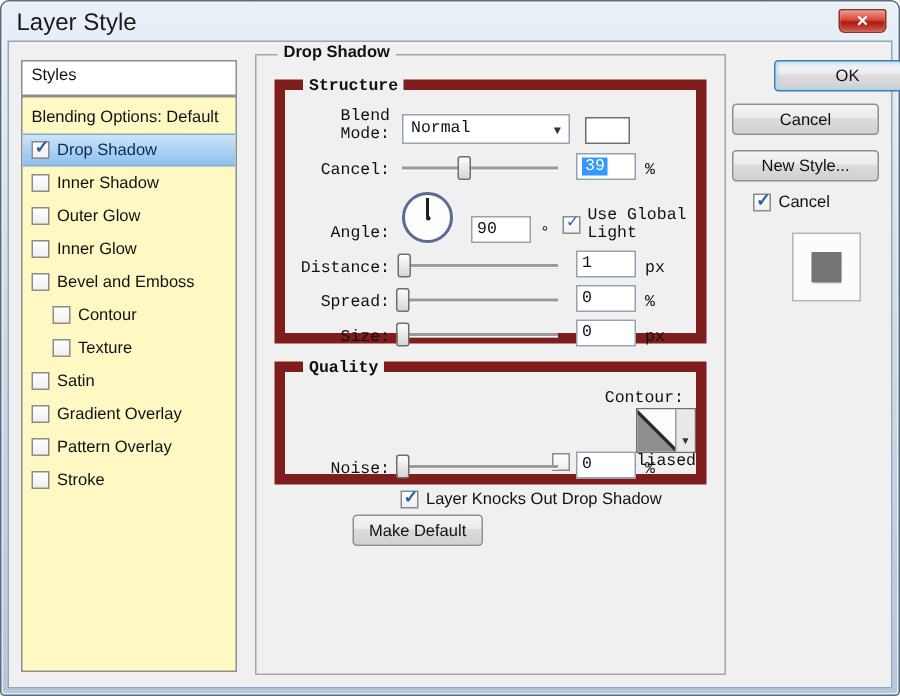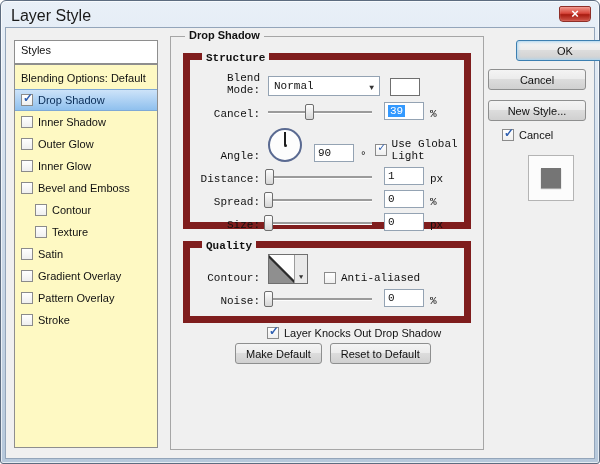--- a/index.html
+++ b/index.html
@@ -50,25 +50,25 @@
     display:flex;align-items:center;justify-content:center;position:relative;
   }
   .check-glyph{display:none;font-size:12px;font-weight:bold;color:var(--check-blue,#2f5fb0);line-height:10px;transform:translate(1px,-2px);}
   .checkbox.checked .check-glyph{display:block;}
   
   .main-panel{position:absolute;left:164px;top:8px;width:314px;bottom:8px;box-sizing:border-box;border:1px solid #a6a6a6;}
   .panel-legend{position:absolute;top:-8px;left:14px;background:#f0f0f0;padding:0 4px;font-weight:bold;}
   .group{position:absolute;left:12px;right:12px;box-sizing:border-box;border:7px solid #7f1d1d;font-family:Liberation Mono, monospace;}
   .group-legend{position:absolute;top:-8px;left:12px;background:#f0f0f0;padding:0 4px;font-weight:bold;}
   .group-structure{top:16px;height:176px;padding-top:12px;}
-  .group-quality{top:204px;height:82px;padding-top:0;}
+  .group-quality{top:204px;height:82px;padding-top:12px;}
   .row{display:flex;align-items:flex-end;height:23px;padding-left:4px;}
   .row-blend,.row-opacity{height:24px;}
   .row-angle{height:42px;}
-  .row-contour{height:36px;}
+  .row-contour{height:36px;flex-direction:column;}
   .lbl{width:66px;text-align:right;margin-right:8px;flex:0 0 auto;}
   
   .combo{width:112px;height:20px;box-sizing:border-box;border:1px solid #94a3b3;background:#fff;display:flex;align-items:center;padding-left:5px;position:relative;}
   .combo-arrow{position:absolute;right:5px;top:6px;font-size:8px;color:#333;}
   .swatch{width:30px;height:18px;box-sizing:border-box;border:1px solid #6f6f6f;background:#fff;margin-left:10px;}
   
   .slider{width:104px;height:16px;position:relative;flex:0 0 auto;}
   .slider-track{position:absolute;left:0;right:0;top:7px;height:2px;background:#9b9b9b;border-bottom:1px solid #fdfdfd;}
   .slider-thumb{position:absolute;top:0;left:-4px;width:9px;height:16px;box-sizing:border-box;border:1px solid #6e6e6e;border-radius:2px;background:linear-gradient(180deg,#fdfdfd,#d6d6d6);}
   
@@ -286,21 +286,20 @@
 
       <div class="knockout-row">
         <span class="checkbox checked">
           <span class="check-glyph">✓</span>
         </span>
         <span>Layer Knocks Out Drop Shadow</span>
       </div>
 
       <div class="mk-buttons">
         <div class="btn">Make Default</div>
-        <div class="btn">Reset to Default</div>
       </div>
     </div>
 
     <div class="right-col">
       <div class="btn btn-ok">OK</div>
       <div class="btn btn-cancel">Cancel</div>
       <div class="btn btn-new">New Style...</div>
       <div class="preview-row">
         <span class="checkbox checked">
           <span class="check-glyph">✓</span>

